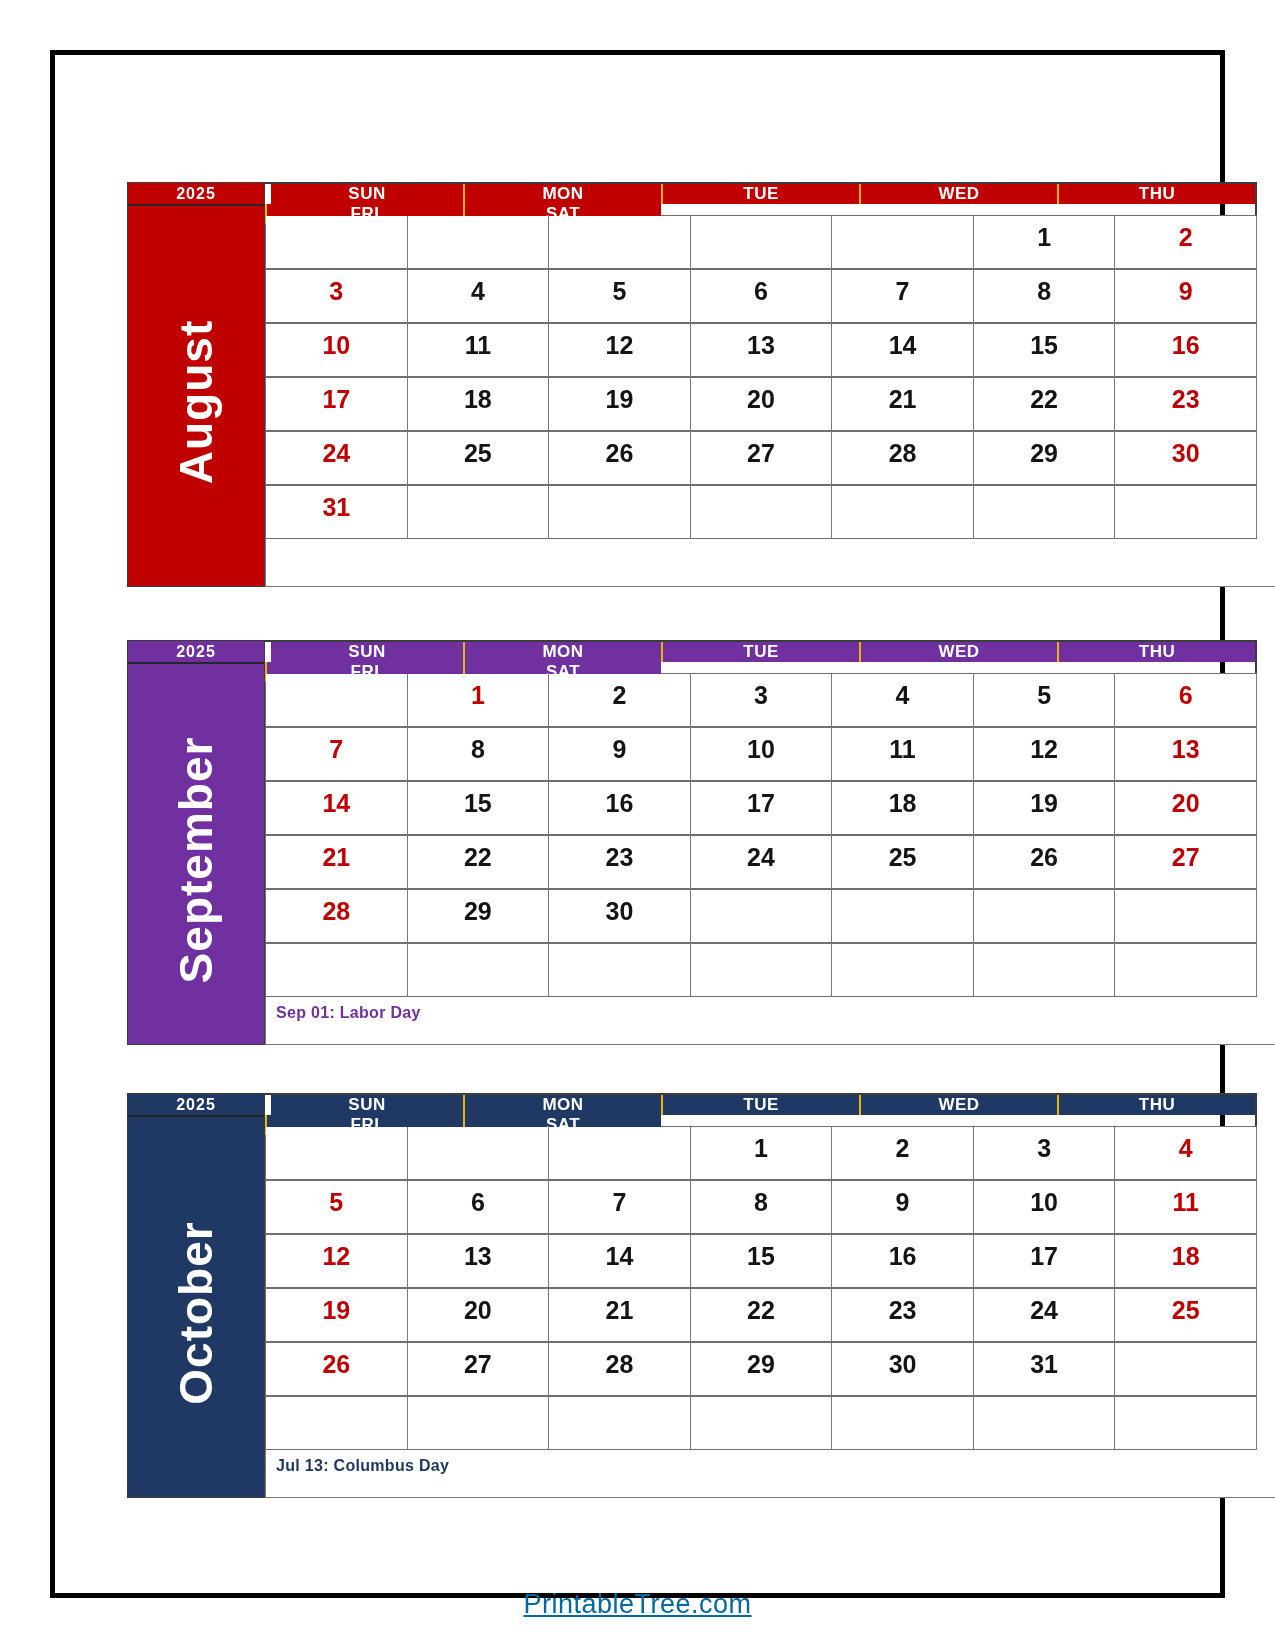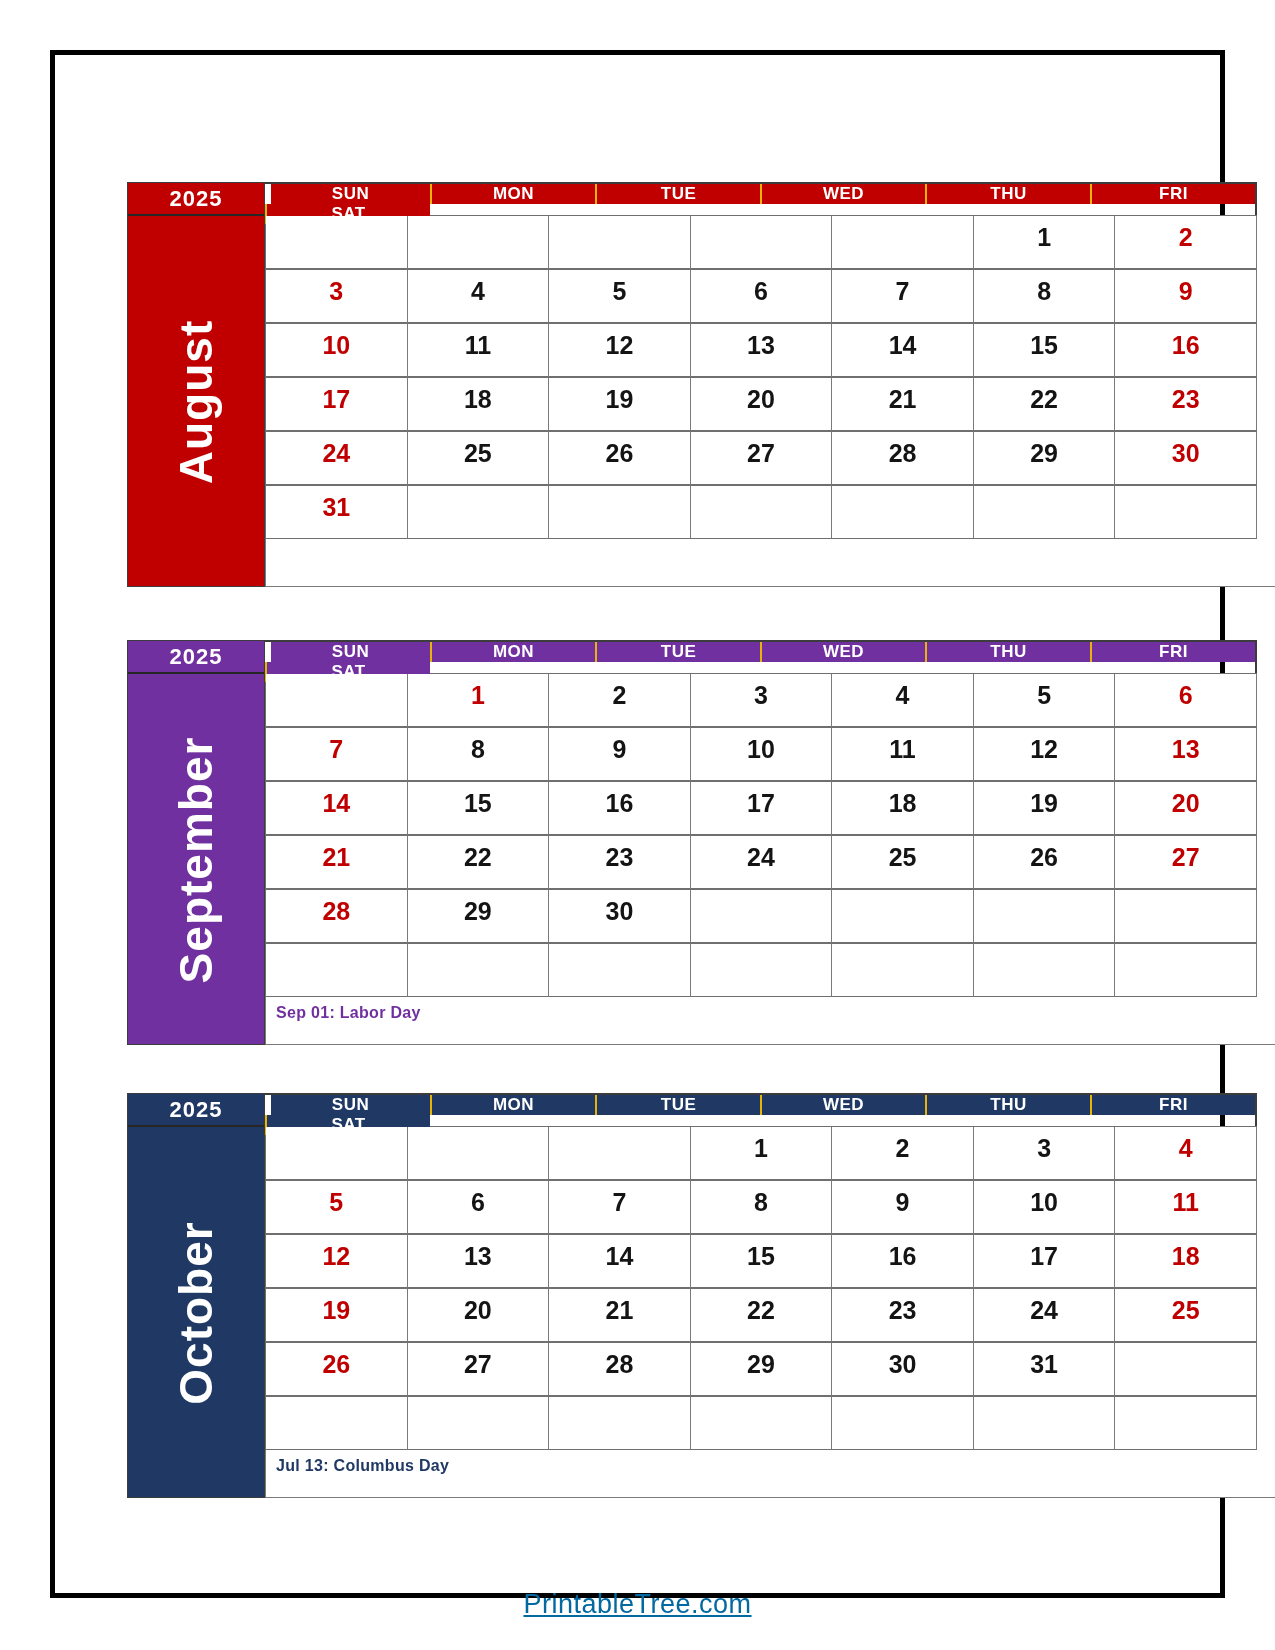--- a/index.html
+++ b/index.html
@@ -8,30 +8,30 @@
   .page { position:absolute; left:0; top:0; width:1275px; height:1650px; background:#fff; }
   .sheet { position:absolute; left:50px; top:50px; width:1175px; height:1548px; border:5px solid #000; background:#fff; }
 
   .month { position:absolute; left:72px; width:1130px; height:405px; }
   .month-august    { top:127px; }
   .month-september { top:585px; }
   .month-october   { top:1038px; }
 
   .label-col { position:absolute; left:0; top:0; width:138px; height:405px;
                background:var(--accent); border:1px solid #3c3c3c; }
-  .year-cell { height:33px; display:flex; align-items:center; justify-content:center;
-               color:#fff; font-weight:700; font-size:22px; letter-spacing:1px;
+  .year-cell { height:23px; display:flex; align-items:center; justify-content:center;
+               color:#fff; font-weight:700; font-size:16px; letter-spacing:1px;
                border-bottom:2px solid #262626; }
   .month-name-wrap { position:absolute; top:35px; left:0; right:0; bottom:0;
                display:flex; align-items:center; justify-content:center; overflow:hidden; }
   .month-name { transform:rotate(-90deg); color:#ffffff; font-weight:700; font-size:46px;
                white-space:nowrap; letter-spacing:1px; }
 
   .grid { position:absolute; left:138px; top:0; width:992px; height:405px; }
-  .dow-row { display:grid; grid-template-columns:repeat(6,1fr); height:33px;
+  .dow-row { display:grid; grid-template-columns:repeat(5,1fr); height:33px;
              border-top:2px solid #3c3c3c; border-right:2px solid #3c3c3c; }
   .dow-cell { background:var(--accent); color:#fff; font-weight:700; font-size:17px;
               display:flex; align-items:center; justify-content:center;
               letter-spacing:.5px; border-left:2px solid #eab308; }
   .dow-cell:first-child { border-left:6px solid #ffffff; }
 
   .weeks { display:grid; grid-template-columns:repeat(7,1fr); grid-auto-rows:54px;
            border-left:1px solid #6f6f6f; border-top:1px solid #6f6f6f; }
   .day-cell { border-right:1px solid #7a7a7a; border-bottom:2px solid #6f6f6f;
               display:flex; justify-content:center; align-items:flex-start;

